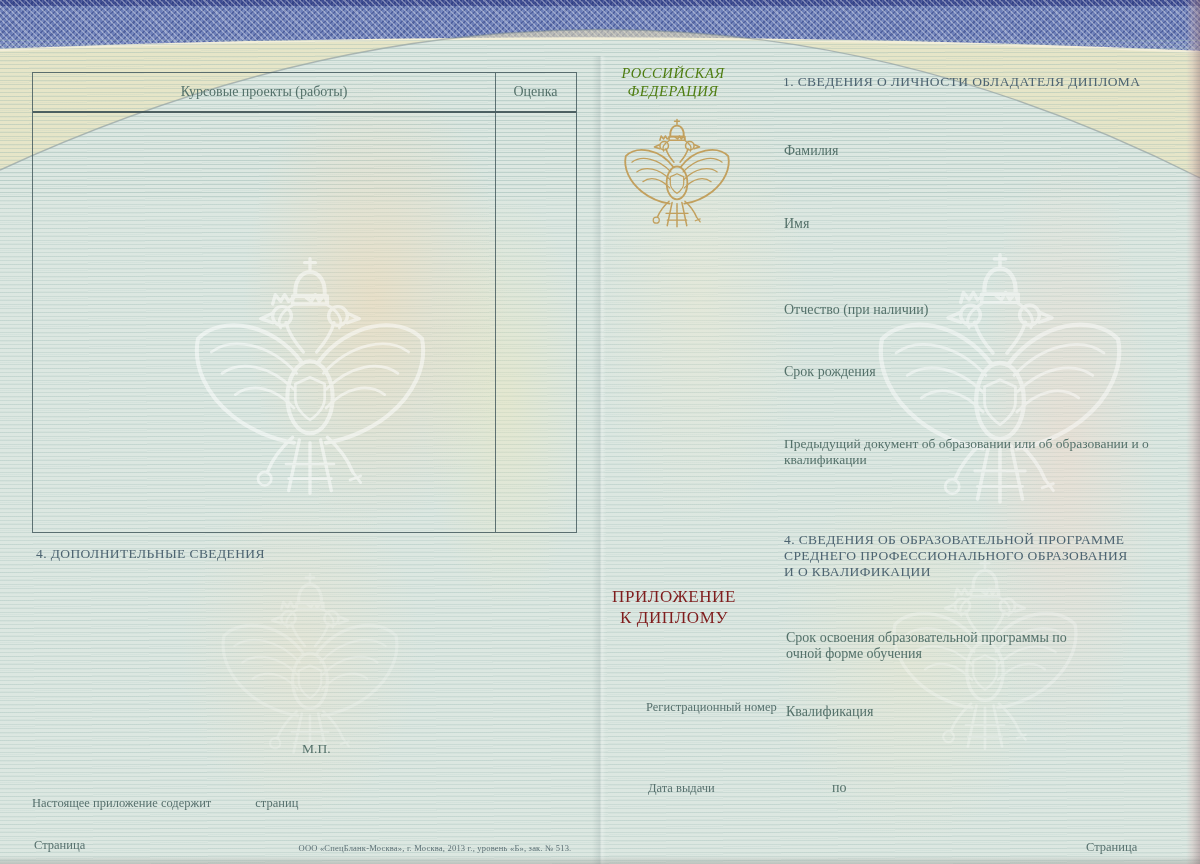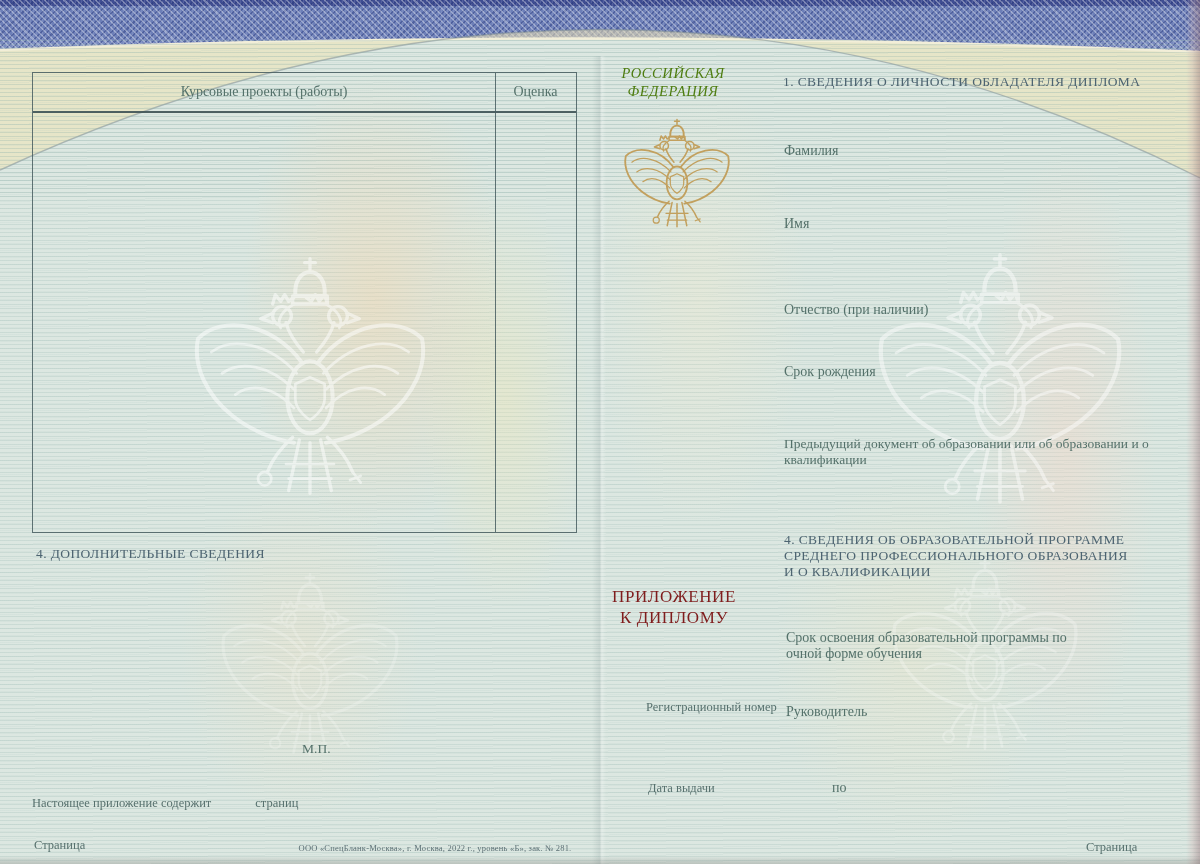--- a/index.html
+++ b/index.html
@@ -167,21 +167,21 @@
 
     <div class="abs lbl" style="left:302px;top:741px;font-size:13.5px;">М.П.</div>
 
     <div class="abs" style="left:32px;top:796px;display:flex;gap:44px;">
       <span class="small">Настоящее приложение содержит</span>
       <span class="small">страниц</span>
     </div>
 
     <div class="abs small" style="left:34px;top:838px;">Страница</div>
 
-    <div class="abs imprint center-txt" style="left:265px;top:843px;width:340px;">ООО «СпецБланк-Москва», г. Москва, 2022 г., уровень «Б», зак. № 281.</div>
+    <div class="abs imprint center-txt" style="left:265px;top:843px;width:340px;">ООО «СпецБланк-Москва», г. Москва, 2013 г., уровень «Б», зак. № 513.</div>
 
     <div class="abs country center-txt" style="left:608px;top:64px;width:130px;">РОССИЙСКАЯ ФЕДЕРАЦИЯ</div>
 
     <svg class="abs" style="left:616px;top:106px;color:#c2a05e;" width="122" height="138" viewBox="0 0 200 210">
       <use href="#eagle"></use>
     </svg>
 
     <div class="abs doctitle center-txt" style="left:608px;top:586px;width:132px;">ПРИЛОЖЕНИЕ К ДИПЛОМУ</div>
 
     <div class="abs small" style="left:603px;top:700px;margin-left:43px;">Регистрационный номер</div>
@@ -194,20 +194,20 @@
     <div class="abs lbl" style="left:784px;top:216px;">Имя</div>
     <div class="abs lbl" style="left:784px;top:290px;margin-top:12px;">Отчество (при наличии)</div>
     <div class="abs lbl" style="left:784px;top:364px;">Срок рождения</div>
 
     <div class="abs lbl" style="left:784px;top:436px;width:398px;line-height:1.15;font-size:13.5px;">Предыдущий документ об образовании или об образовании и о квалификации</div>
 
     <div class="abs heading" style="left:784px;top:532px;width:355px;line-height:1.2;">4. СВЕДЕНИЯ ОБ ОБРАЗОВАТЕЛЬНОЙ ПРОГРАММЕ СРЕДНЕГО ПРОФЕССИОНАЛЬНОГО ОБРАЗОВАНИЯ И О КВАЛИФИКАЦИИ</div>
 
     <div class="abs lbl" style="left:786px;top:630px;width:310px;line-height:1.15;">Срок освоения образовательной программы по очной форме обучения</div>
 
-    <div class="abs lbl" style="left:786px;top:704px;">Руководитель</div>
+    <div class="abs lbl" style="left:786px;top:704px;">Квалификация</div>
 
     <div class="abs lbl" style="left:832px;top:780px;">по</div>
 
     <div class="abs small" style="left:1086px;top:840px;">Страница</div>
 
   </div>
 </div>
 
 </body></html>

